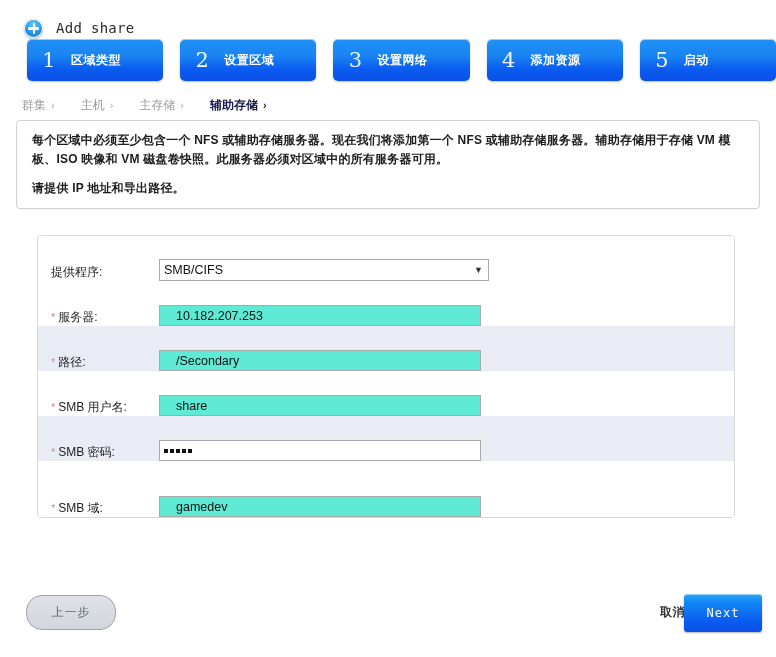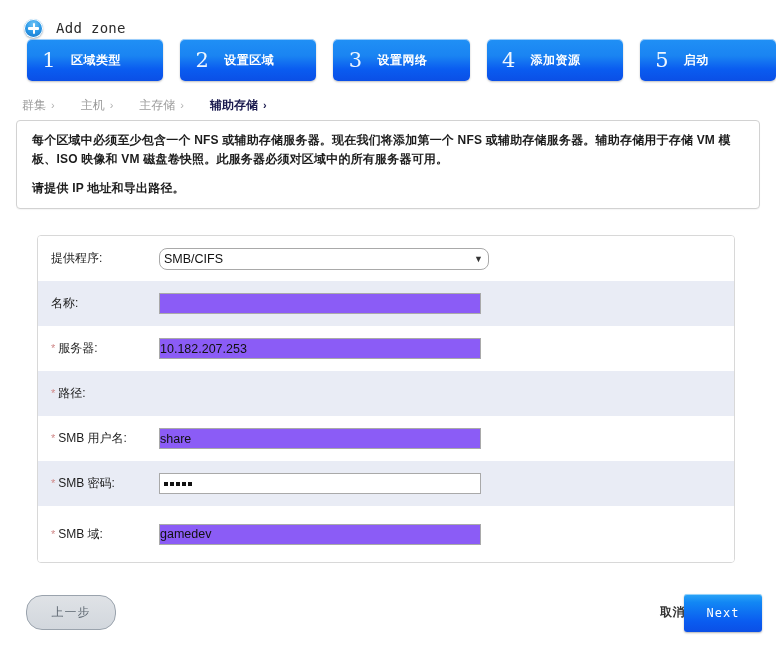--- a/index.html
+++ b/index.html
@@ -129,21 +129,21 @@
     margin: 26px 0 0 37px;
     width: 698px;
     border: 1px solid #d8d8d8;
     border-radius: 4px;
     background: #ffffff;
     box-sizing: border-box;
     overflow: hidden;
   }
   .form-row {
     display: flex;
-    align-items: center;
+    align-items: flex-end;
     height: 45px;
     background: #ffffff;
     padding-left: 13px;
     box-sizing: border-box;
   }
   .form-row.striped { background: #e9ecf5; }
   .form-row.tall { height: 56px; }
   .form-label {
     width: 108px;
     flex: 0 0 auto;
@@ -157,46 +157,46 @@
     margin-right: 3px;
     font-size: 11px;
   }
   .field-cell { flex: 1 1 auto; }
 
   input.text-field {
     width: 322px;
     height: 21px;
     box-sizing: border-box;
     border: 1px solid #a9a9a9;
-    background: #8b5cf6;
+    background: #5eead4;
     font-family: "Liberation Sans", sans-serif;
     font-size: 12.5px;
     color: #111111;
-    padding: 0 0;
+    padding: 0 16px;
     border-radius: 0;
     outline: none;
   }
   input.text-field::placeholder { color: #9a9a9a; }
 
   .select-wrap {
     position: relative;
     width: 330px;
     height: 22px;
   }
   select.select-field {
     width: 330px;
     height: 22px;
     box-sizing: border-box;
     border: 1px solid #a9a9a9;
     background: #ffffff;
     font-family: "Liberation Sans", sans-serif;
     font-size: 12.5px;
     color: #111111;
     padding: 0 18px 0 4px;
-    border-radius: 8px;
+    border-radius: 0;
     -webkit-appearance: none;
     -moz-appearance: none;
     appearance: none;
     outline: none;
   }
   .select-arrow {
     position: absolute;
     right: 6px;
     top: 50%;
     transform: translateY(-50%);
@@ -278,21 +278,21 @@
     font-weight: normal;
     letter-spacing: 1px;
     cursor: pointer;
   }
 </style>
 </head>
 <body>
 
 <div class="page-header">
   <span class="plus-icon"></span>
-  <span class="page-title">Add zone</span>
+  <span class="page-title">Add share</span>
 </div>
 
 <div class="steps">
   <div class="step">
     <span class="step-num">1</span>
     <span class="step-label">区域类型</span>
   </div>
   <div class="step">
     <span class="step-num">2</span>
     <span class="step-label">设置区域</span>
@@ -338,39 +338,36 @@
     <div class="field-cell">
       <span class="select-wrap">
         <select class="select-field">
           <option>SMB/CIFS</option>
         </select>
         <span class="select-arrow">▼</span>
       </span>
     </div>
   </div>
 
-  <div class="form-row striped">
-    <div class="form-label">名称:</div>
-    <div class="field-cell">
-      <input class="text-field" type="text" value="" style="">
-    </div>
-  </div>
 
   <div class="form-row">
     <div class="form-label">
       <span class="req">*</span><span>服务器:</span>
     </div>
     <div class="field-cell">
       <input class="text-field" type="text" value="10.182.207.253" style="">
     </div>
   </div>
 
   <div class="form-row striped">
     <div class="form-label">
       <span class="req">*</span><span>路径:</span>
+    </div>
+    <div class="field-cell">
+      <input class="text-field" type="text" value="/Secondary" style="">
     </div>
   </div>
 
   <div class="form-row">
     <div class="form-label">
       <span class="req">*</span><span>SMB 用户名:</span>
     </div>
     <div class="field-cell">
       <input class="text-field" type="text" value="share" style="">
     </div>

